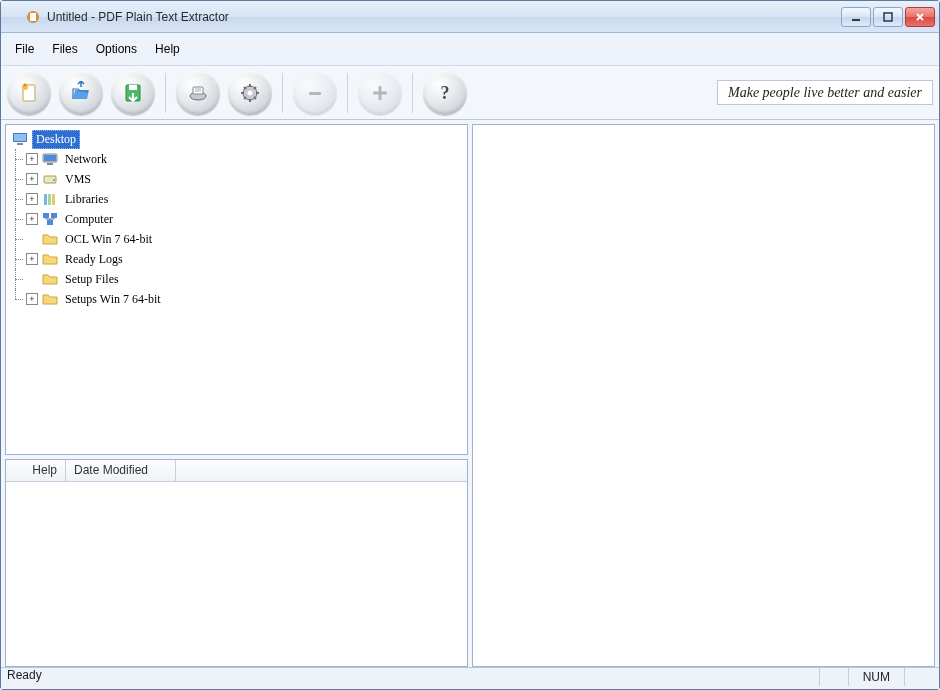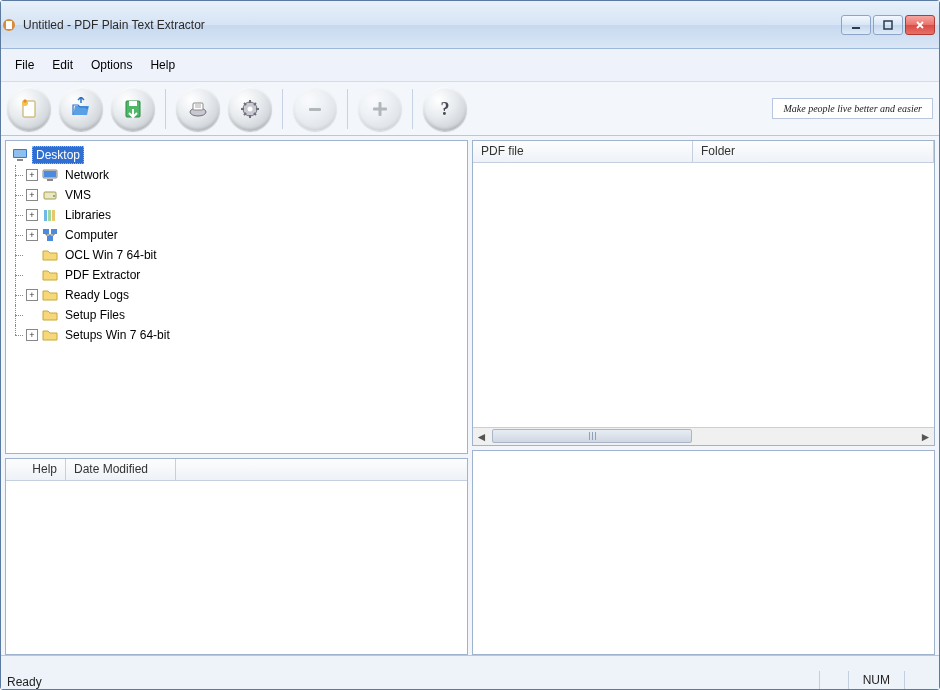--- a/index.html
+++ b/index.html
@@ -16,25 +16,25 @@
     width: 940px;
     height: 690px;
     border: 1px solid #5a7aa0;
     background: #eaf1fb;
     display: flex;
     flex-direction: column;
     border-radius: 3px;
     box-shadow: inset 0 0 0 1px rgba(255,255,255,0.4);
   }
   .titlebar {
-    height: 48px;
+    height: 32px;
     background: linear-gradient(to bottom, #e8f0fa 0%, #d6e4f5 50%, #c7d9ef 51%, #d9e6f6 100%);
     display: flex;
     align-items: center;
-    padding: 0 4px 0 0;
+    padding: 0 4px 0 24px;
     border-bottom: 1px solid #9db8d8;
   }
   .titlebar .app-icon {
     width: 16px; height: 16px; margin-right: 6px;
     display: inline-flex; align-items: center; justify-content: center;
   }
   .titlebar .title { color: #2a2a2a; }
   .titlebar .spacer { flex: 1; }
   .winbtns { display: flex; gap: 2px; }
   .winbtn {
@@ -85,21 +85,21 @@
     border: 1px solid #b8c7dd;
     padding: 4px 10px;
     font-family: Georgia, "Times New Roman", serif;
     font-weight: bold;
     font-style: italic;
     font-size: 18px;
     color: #111;
     text-align: right;
     line-height: 1.1;
   }
-  .brand .tag { font-size: 10px; font-weight: normal; font-style: italic; color: #222; }
+  .brand .tag { font-size: 14px; font-weight: normal; font-style: italic; color: #222; }
   .content {
     flex: 1;
     display: flex;
     background: #f2f5fa;
     gap: 4px;
     padding: 4px 4px 0 4px;
     overflow: hidden;
   }
   .left-pane, .right-pane {
     flex: 1;
@@ -164,21 +164,21 @@
   .dotted-l::after {
     content: "";
     position: absolute;
     left: 5px; top: 50%; width: 8px;
     border-top: 1px dotted #888;
   }
   .ticon {
     width: 16px; height: 16px; display: inline-flex; align-items: center; justify-content: center;
     margin: 0 2px;
   }
-  .node-label { padding: 1px 3px; }
+  .node-label { padding: 1px 3px; font-family: Liberation Serif, serif; }
   .node-label.sel {
     background: #2f6fd1; color: #fff; border: 1px dotted #93b7e8;
   }
   .hscroll {
     height: 18px;
     background: #f0f0f0;
     border-top: 1px solid #c4d0e0;
     display: flex;
     align-items: center;
   }
@@ -189,25 +189,25 @@
   .hscroll .track { flex: 1; height: 17px; position: relative; background: #f0f0f0; }
   .hscroll .thumb {
     position: absolute; left: 2px; top: 1px; width: 200px; height: 14px;
     background: linear-gradient(to bottom, #e8edf4, #cfd7e2);
     border: 1px solid #a9b6c8; border-radius: 2px;
     display: flex; align-items: center; justify-content: center;
   }
   .hscroll .grip { width: 18px; height: 8px; display: flex; gap: 2px; justify-content: center; }
   .hscroll .grip span { width: 1px; height: 8px; background: #8fa0b8; }
   .statusbar {
-    height: 34px;
+    height: 22px;
     background: #eef2f9;
     border-top: 1px solid #b8c7dd;
     display: flex;
-    align-items: flex-end;
+    align-items: flex-start;
     padding: 0 6px;
     font-size: 12px;
     color: #222;
   }
   .statusbar .spacer { flex: 1; }
   .statusbar .cell {
     border-left: 1px solid #c2cfdf;
     padding: 2px 14px;
     height: 18px;
     display: inline-flex;
@@ -242,21 +242,21 @@
       <span class="winbtn close">
         <svg viewBox="0 0 10 10">
             <path d="M2 2 L8 8 M8 2 L2 8" stroke="#fff" stroke-width="1.8"></path>
           </svg>
       </span>
     </div>
   </div>
 
   <div class="menubar">
     <span class="menuitem">File</span>
-    <span class="menuitem">Edit</span>
+    <span class="menuitem">Files</span>
     <span class="menuitem">Options</span>
     <span class="menuitem">Help</span>
   </div>
 
   <div class="toolbar">
 
     <span class="tbtn">
       <svg width="24" height="24" viewBox="0 0 24 24">
         <rect x="6" y="4" width="12" height="16" rx="1" fill="#fff" stroke="#bfa54a"></rect>
         <circle cx="8" cy="6" r="3" fill="#f4c24a"></circle>
@@ -396,30 +396,20 @@
                   <span class="expander"></span>
                   <span class="ticon">
                     <svg viewBox="0 0 16 16">
                       <path d="M1 4 H6 L8 6 H15 V13 H1 Z" fill="#f6d77a" stroke="#c8a838"></path>
                     </svg>
                   </span>
                   <span class="node-label">OCL Win 7 64-bit</span>
                 </div>
                 <div class="tree-node">
                   <span class="dotted-l"></span>
-                  <span class="expander"></span>
-                  <span class="ticon">
-                    <svg viewBox="0 0 16 16">
-                      <path d="M1 4 H6 L8 6 H15 V13 H1 Z" fill="#f6d77a" stroke="#c8a838"></path>
-                    </svg>
-                  </span>
-                  <span class="node-label">PDF Extractor</span>
-                </div>
-                <div class="tree-node">
-                  <span class="dotted-l"></span>
                   <span class="expander box">+</span>
                   <span class="ticon">
                     <svg viewBox="0 0 16 16">
                       <path d="M1 4 H6 L8 6 H15 V13 H1 Z" fill="#f6d77a" stroke="#c8a838"></path>
                     </svg>
                   </span>
                   <span class="node-label">Ready Logs</span>
                 </div>
                 <div class="tree-node">
                   <span class="dotted-l"></span>
@@ -449,40 +439,20 @@
       <div class="panel file-panel">
         <div class="col-header">
           <div class="col" style="width:60px;text-align:right">Help</div>
           <div class="col" style="width:110px">Date Modified</div>
         </div>
         <div class="panel-body"></div>
       </div>
     </div>
 
     <div class="right-pane">
-      <div class="panel pdf-panel">
-        <div class="col-header">
-          <div class="col" style="width:220px">PDF file</div>
-          <div class="col" style="flex:1">Folder</div>
-        </div>
-        <div class="panel-body"></div>
-        <div class="hscroll">
-          <span class="arrow">◄</span>
-          <div class="track">
-            <div class="thumb">
-              <span class="grip">
-                  <span></span>
-                  <span></span>
-                  <span></span>
-                </span>
-            </div>
-          </div>
-          <span class="arrow">►</span>
-        </div>
-      </div>
 
       <div class="panel preview-panel">
         <div class="panel-body"></div>
       </div>
     </div>
 
   </div>
 
   <div class="statusbar">
     <span>Ready</span>

